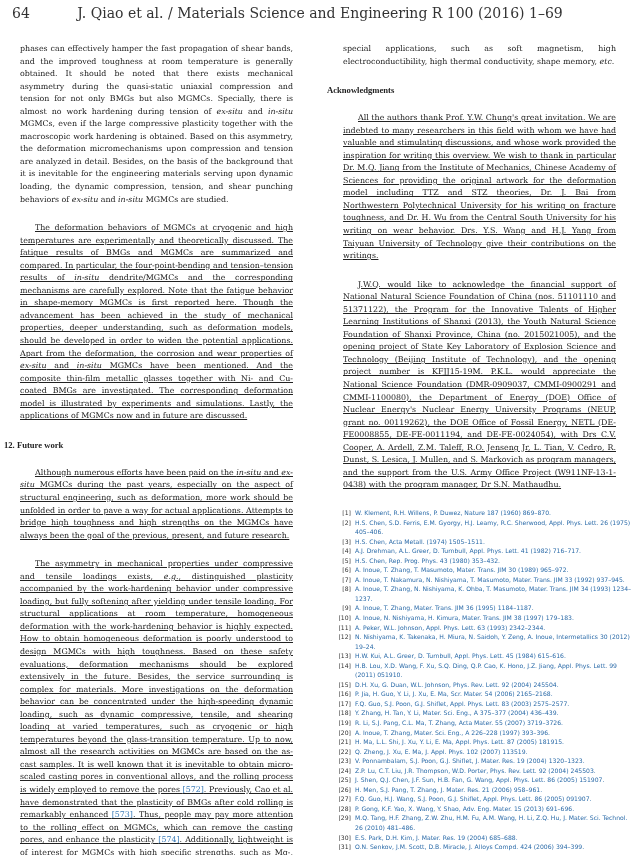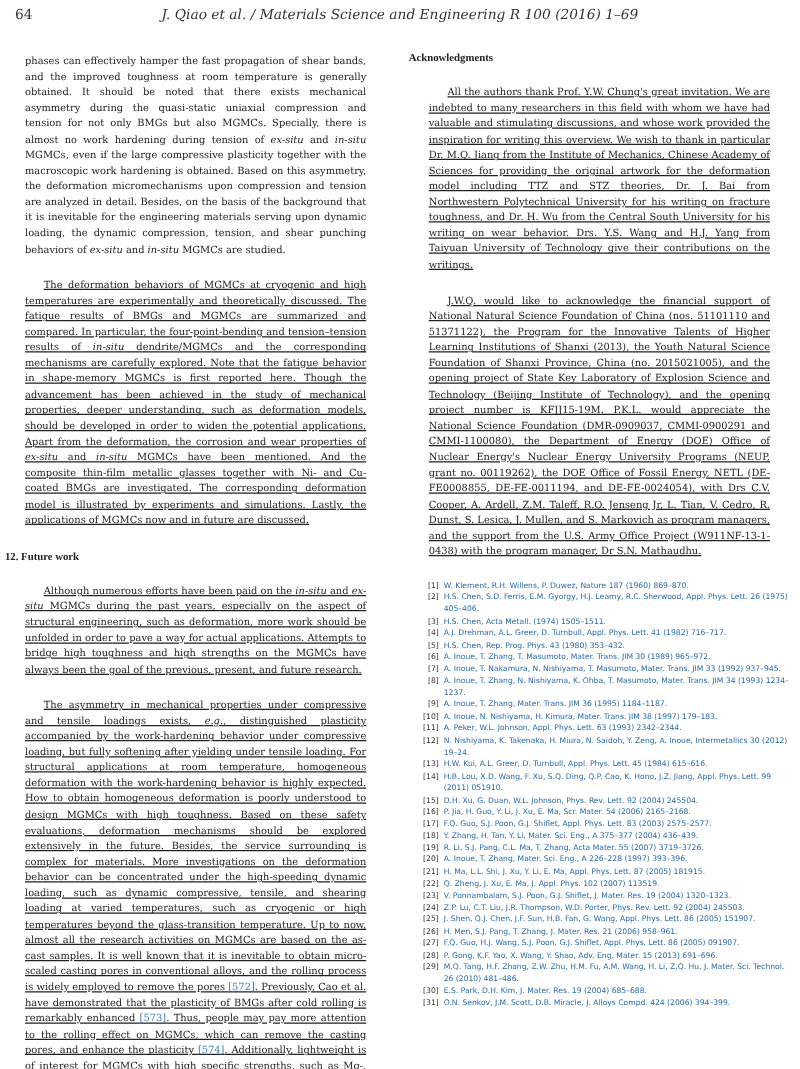--- a/index.html
+++ b/index.html
@@ -1,19 +1,19 @@
 <!DOCTYPE html>
 <html><head>
 <meta charset="utf-8">
 <style>
   html, body { margin: 0; padding: 0; background: #ffffff; }
   body { width: 640px; height: 855px; overflow: hidden; position: relative; color: #222; font-family: "DejaVu Serif", serif; }
-  .header { position: absolute; top: 5px; left: 12px; right: 12px; height: 14px; font-size: 11px; color: #333; }
+  .header { position: absolute; top: 5px; left: 12px; right: 12px; height: 14px; font-size: 14px; color: #333; }
   .header .pnum { position: absolute; left: 0; top: 0; }
-  .header .runhead { position: absolute; left: 0; right: 0; text-align: center; font-style: italic; }
+  .header .runhead { position: absolute; left: 0; right: 0; text-align: center; }
   .col { position: absolute; top: 27px; width: 305px; font-size: 7.9px; line-height: 12.55px; text-align: justify; }
   .col.left { left: 4px; }
   .col.right { left: 327px; width: 305px; }
   p { margin: 16px; }
   p.indent { text-indent: 15px; text-decoration: underline; }
   h2 { font-family: Liberation Serif, serif; font-size: 8.6px; font-weight: bold; margin: 13px 0 12px 0; line-height: 12px; color: #222; }
   .cite { color: #3a7bb8; }
   .refs { font-family: "DejaVu Sans", sans-serif; font-size: 6.1px; line-height: 9.55px; color: #2a6aa8; margin-top: 2px; }
   .ref { display: flex; }
   .ref .num { width: 24px; flex: 0 0 24px; text-align: right; padding-right: 4px; color: #333; }
@@ -35,20 +35,21 @@
   <h2>12.  Future work</h2>
 
   <p class="indent"><span>Although numerous efforts have been paid on the </span><i>in-situ</i><span> and </span><i>ex-situ</i><span> MGMCs during the past years, especially on the aspect of structural engineering, such as deformation, more work should be unfolded in order to pave a way for actual applications. Attempts to bridge high toughness and high strengths on the MGMCs have always been the goal of the previous, present, and future research.</span></p>
 
   <p class="indent"><span>The asymmetry in mechanical properties under compressive and tensile loadings exists, </span><i>e.g.</i><span>, distinguished plasticity accompanied by the work-hardening behavior under compressive loading, but fully softening after yielding under tensile loading. For structural applications at room temperature, homogeneous deformation with the work-hardening behavior is highly expected. How to obtain homogeneous deformation is poorly understood to design MGMCs with high toughness. Based on these safety evaluations, deformation mechanisms should be explored extensively in the future. Besides, the service surrounding is complex for materials. More investigations on the deformation behavior can be concentrated under the high-speeding dynamic loading, such as dynamic compressive, tensile, and shearing loading at varied temperatures, such as cryogenic or high temperatures beyond the glass-transition temperature. Up to now, almost all the research activities on MGMCs are based on the as-cast samples. It is well known that it is inevitable to obtain micro-scaled casting pores in conventional alloys, and the rolling process is widely employed to remove the pores </span><a class="cite">[572]</a><span>. Previously, Cao et al. have demonstrated that the plasticity of BMGs after cold rolling is remarkably enhanced </span><a class="cite">[573]</a><span>. Thus, people may pay more attention to the rolling effect on MGMCs, which can remove the casting pores, and enhance the plasticity </span><a class="cite">[574]</a><span>. Additionally, lightweight is of interest for MGMCs with high specific strengths, such as Mg-, Ca-, and Ti-based MGMCs </span><a class="cite">[570,575,576]</a><span>.</span></p>
 
   <p class="indent"><span>Except for the consideration on structural properties, functional properties should be vital </span><a class="cite">[563,577–579]</a><span>, and developed for</span></p>
 </div>
 
 <div class="col right">
+  <p><span>special applications, such as soft magnetism, high electroconductibility, high thermal conductivity, shape memory, </span><i>etc.</i></p>
 
   <h2>Acknowledgments</h2>
 
   <p class="indent">All the authors thank Prof. Y.W. Chung's great invitation. We are indebted to many researchers in this field with whom we have had valuable and stimulating discussions, and whose work provided the inspiration for writing this overview. We wish to thank in particular Dr. M.Q. Jiang from the Institute of Mechanics, Chinese Academy of Sciences for providing the original artwork for the deformation model including TTZ and STZ theories, Dr. J. Bai from Northwestern Polytechnical University for his writing on fracture toughness, and Dr. H. Wu from the Central South University for his writing on wear behavior. Drs. Y.S. Wang and H.J. Yang from Taiyuan University of Technology give their contributions on the writings.</p>
   <p class="indent">J.W.Q. would like to acknowledge the financial support of National Natural Science Foundation of China (nos. 51101110 and 51371122), the Program for the Innovative Talents of Higher Learning Institutions of Shanxi (2013), the Youth Natural Science Foundation of Shanxi Province, China (no. 2015021005), and the opening project of State Key Laboratory of Explosion Science and Technology (Beijing Institute of Technology), and the opening project number is KFJJ15-19M. P.K.L. would appreciate the National Science Foundation (DMR-0909037, CMMI-0900291 and CMMI-1100080), the Department of Energy (DOE) Office of Nuclear Energy's Nuclear Energy University Programs (NEUP, grant no. 00119262), the DOE Office of Fossil Energy, NETL (DE-FE0008855, DE-FE-0011194, and DE-FE-0024054), with Drs C.V. Cooper, A. Ardell, Z.M. Taleff, R.O. Jenseng Jr, L. Tian, V. Cedro, R. Dunst, S. Lesica, J. Mullen, and S. Markovich as program managers, and the support from the U.S. Army Office Project (W911NF-13-1-0438) with the program manager, Dr S.N. Mathaudhu.</p>
 
 
   <div class="refs" id="refs">
       <div class="ref">
         <span class="num">[1]</span>

